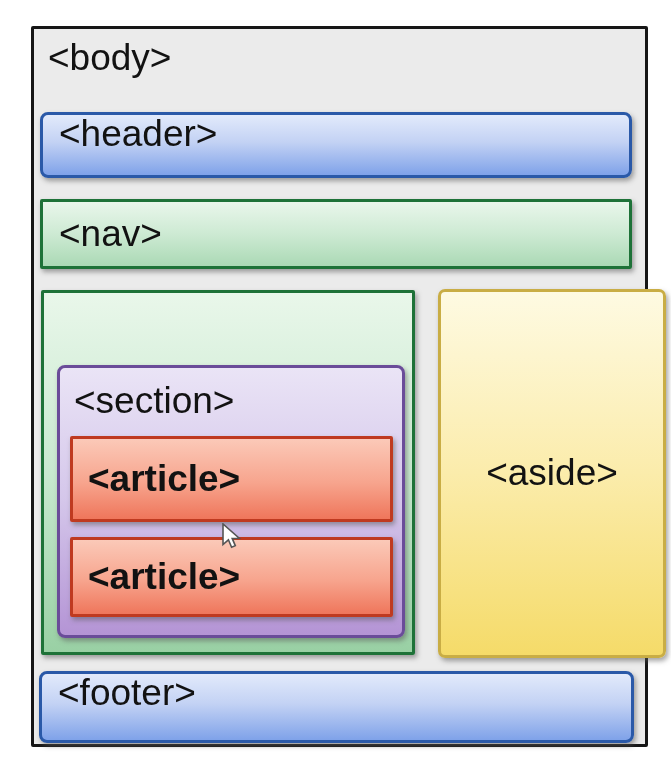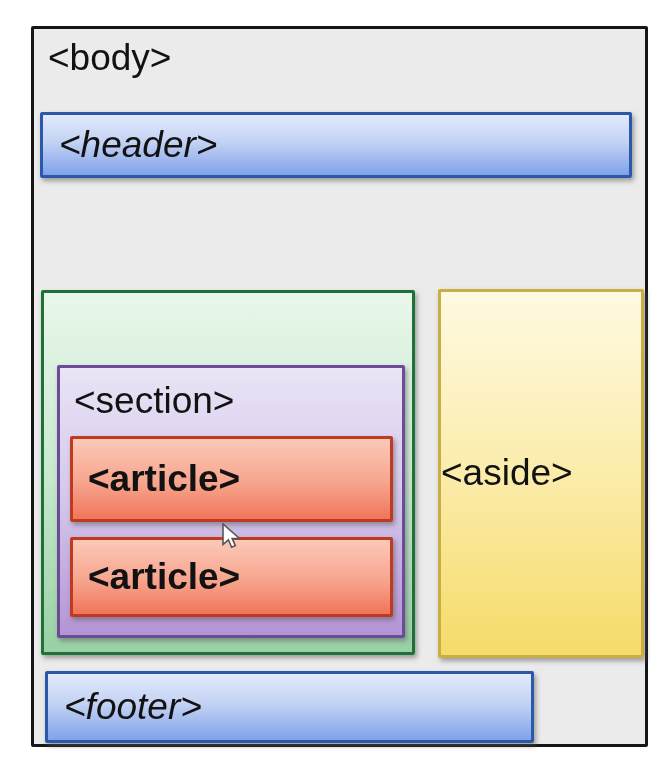--- a/index.html
+++ b/index.html
@@ -26,25 +26,25 @@
     border-radius:2px;
   }
   .body-label{position:absolute;left:14px;top:10px;}
 
   .shadowed{box-shadow:2px 3px 5px rgba(90,90,90,0.55);}
 
   
   .blue-bar{
     background:linear-gradient(to bottom,#e2eafb 0%,#c3d2f4 45%,#7fa2e9 100%);
     border:3px solid #2a59a8;
-    border-radius:2px;
-    display:flex;align-items:center;font-style:italic;
+    border-radius:8px;
+    display:flex;
   }
   .header-box{left:6px;top:83px;width:592px;height:66px;}
-  .footer-box{left:11px;top:642px;width:489px;height:72px;}
+  .footer-box{left:5px;top:642px;width:595px;height:72px;}
   .blue-bar .tag-label{padding-left:16px;}
 
   
   .nav-box{
     left:6px;top:170px;width:592px;height:70px;
     background:linear-gradient(to bottom,#e9f6eb 0%,#cdead3 50%,#abd9b5 100%);
     border:3px solid #1e7238;
     border-radius:2px;
     display:flex;align-items:center;
   }
@@ -57,62 +57,65 @@
     border:3px solid #1e7238;
     border-radius:2px;
   }
   .main-label{position:absolute;left:19px;top:13px;}
 
   
   .section-box{
     left:13px;top:72px;width:348px;height:273px;
     background:linear-gradient(to bottom,#eae4f6 0%,#d4c6ea 50%,#b494d5 100%);
     border:3px solid #6a4c99;
-    border-radius:2px;
+    border-radius:8px;
   }
   .section-label{position:absolute;left:14px;top:14px;}
 
   
   .article-box{
     background:linear-gradient(to bottom,#fbc9b8 0%,#f7a48d 55%,#ef765b 100%);
     border:3px solid #bf3a20;
     border-radius:2px;
     display:flex;align-items:center;
   }
   .article-box .tag-label{padding-left:15px;font-weight:bold;}
   .article-1{left:10px;top:68px;width:323px;height:86px;}
   .article-2{left:10px;top:169px;width:323px;height:80px;}
 
   
   .aside-box{
-    left:404px;top:260px;width:206px;height:369px;
+    left:404px;top:260px;width:228px;height:369px;
     background:linear-gradient(to bottom,#fefae2 0%,#fbecab 50%,#f5db69 100%);
     border:3px solid #c9ad45;
-    border-radius:2px;
-    display:flex;align-items:center;justify-content:flex-start;
+    border-radius:7px;
+    display:flex;align-items:center;justify-content:center;
   }
 
   .mouse-cursor{
     position:absolute;left:219px;top:523px;
     width:24px;height:28px;
     pointer-events:none;
   }
 </style>
 </head>
 <body>
 
 <div class="canvas">
 
   <div class="box body-box">
     <div class="tag-label body-label">&lt;body&gt;</div>
 
     <div class="box blue-bar shadowed header-box">
       <span class="tag-label">&lt;header&gt;</span>
     </div>
 
+    <div class="box nav-box shadowed">
+      <span class="tag-label">&lt;nav&gt;</span>
+    </div>
 
     <div class="box main-box shadowed">
 
       <div class="box section-box shadowed">
         <div class="tag-label section-label">&lt;section&gt;</div>
 
         <div class="box article-box shadowed article-1">
           <span class="tag-label">&lt;article&gt;</span>
         </div>
 

